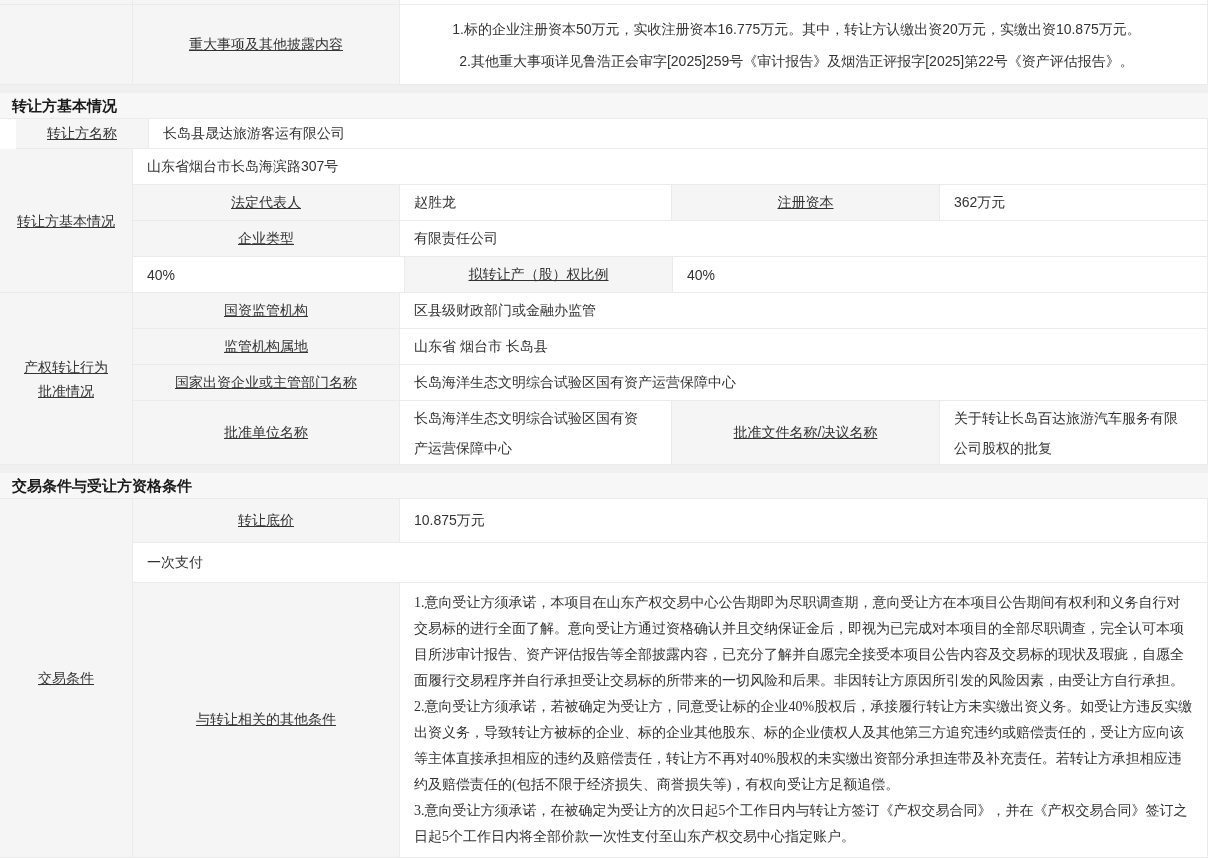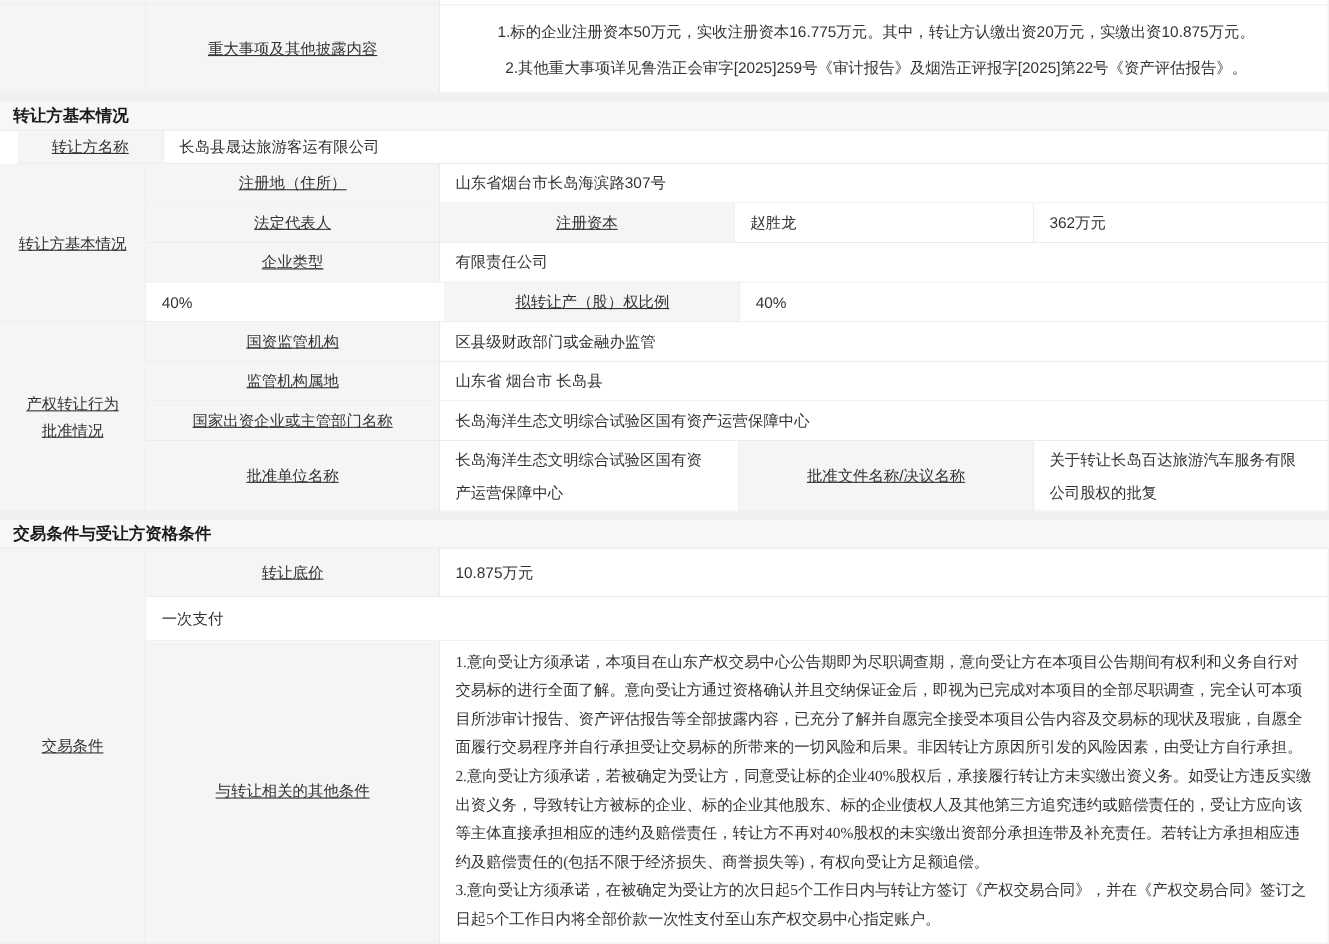--- a/index.html
+++ b/index.html
@@ -67,27 +67,26 @@
 
   <div class="row h30">
     <div class="c lab w1">转让方名称</div>
     <div class="c val flex1">长岛县晟达旅游客运有限公司</div>
   </div>
 
   <div class="group">
     <div class="c lab w1 group-label">转让方基本情况</div>
     <div class="rows">
       <div class="row h36">
-        <div class="c lab w2">注册地（住所）</div>
         <div class="c val flex1">山东省烟台市长岛海滨路307号</div>
       </div>
       <div class="row h36">
         <div class="c lab w2">法定代表人</div>
+        <div class="c val w3">赵胜龙</div>
         <div class="c lab w4">注册资本</div>
-        <div class="c val w3">赵胜龙</div>
         <div class="c val flex1">362万元</div>
       </div>
       <div class="row h36">
         <div class="c lab w2">企业类型</div>
         <div class="c val flex1">有限责任公司</div>
       </div>
       <div class="row h36">
         <div class="c val w3">40%</div>
         <div class="c lab w4">拟转让产（股）权比例</div>
         <div class="c val flex1">40%</div>

